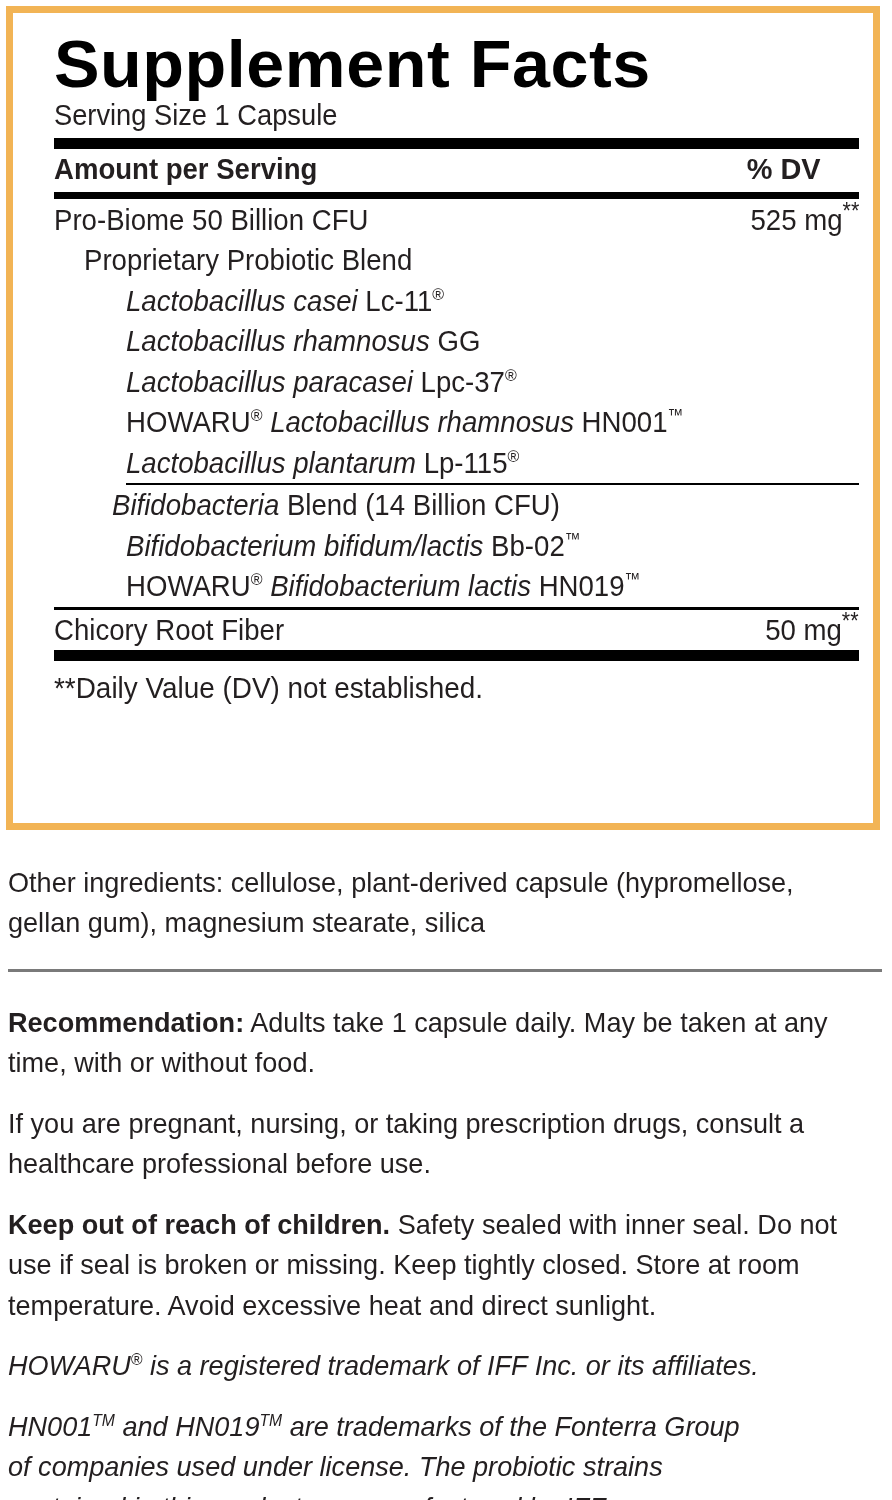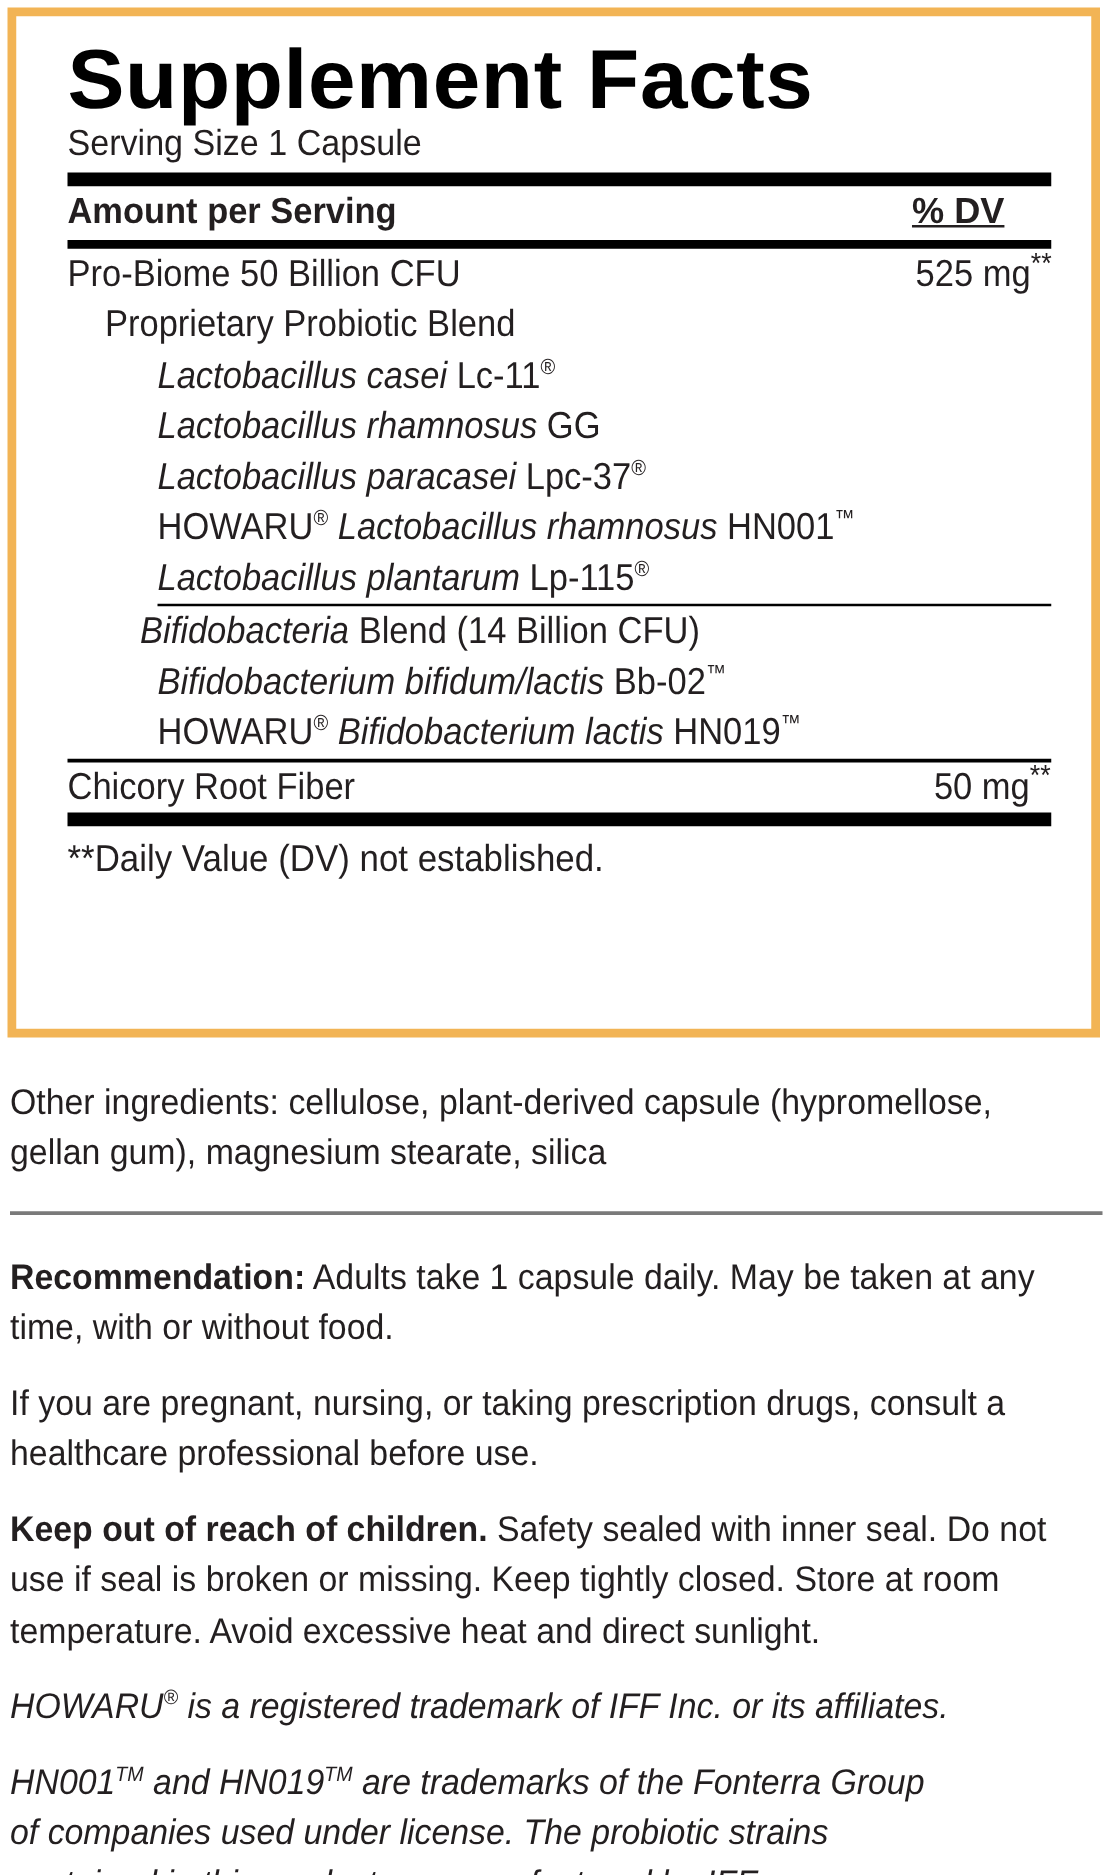--- a/index.html
+++ b/index.html
@@ -30,21 +30,21 @@
     width: 874px;
     height: 824px;
     box-sizing: border-box;
     border: 7px solid #f2b455;
     background: #ffffff;
   }
 
   .sf-inner {
     position: absolute;
     left: 41px;
-    right: 32px;
+    right: 14px;
     top: 18px;
   }
 
   .sf-title {
     font-family: "Liberation Sans Narrow", "Liberation Sans", sans-serif;
     font-weight: bold;
     font-size: 67px;
     line-height: 0.98;
     letter-spacing: 0.5px;
     transform: scaleX(1.02);
@@ -94,21 +94,20 @@
     align-items: baseline;
     font-weight: bold;
     font-size: 29px;
     line-height: 1.3;
     padding: 2px 0 3px 0;
     transform: scaleX(0.95);
     transform-origin: left center;
   }
   .sf-amount-row .dv {
     transform: scaleX(1.05);
-    text-decoration: underline;
   }
 
   .sf-rows {
     padding-top: 1px;
   }
 
   .sf-row {
     display: flex;
     justify-content: space-between;
     align-items: flex-end;

